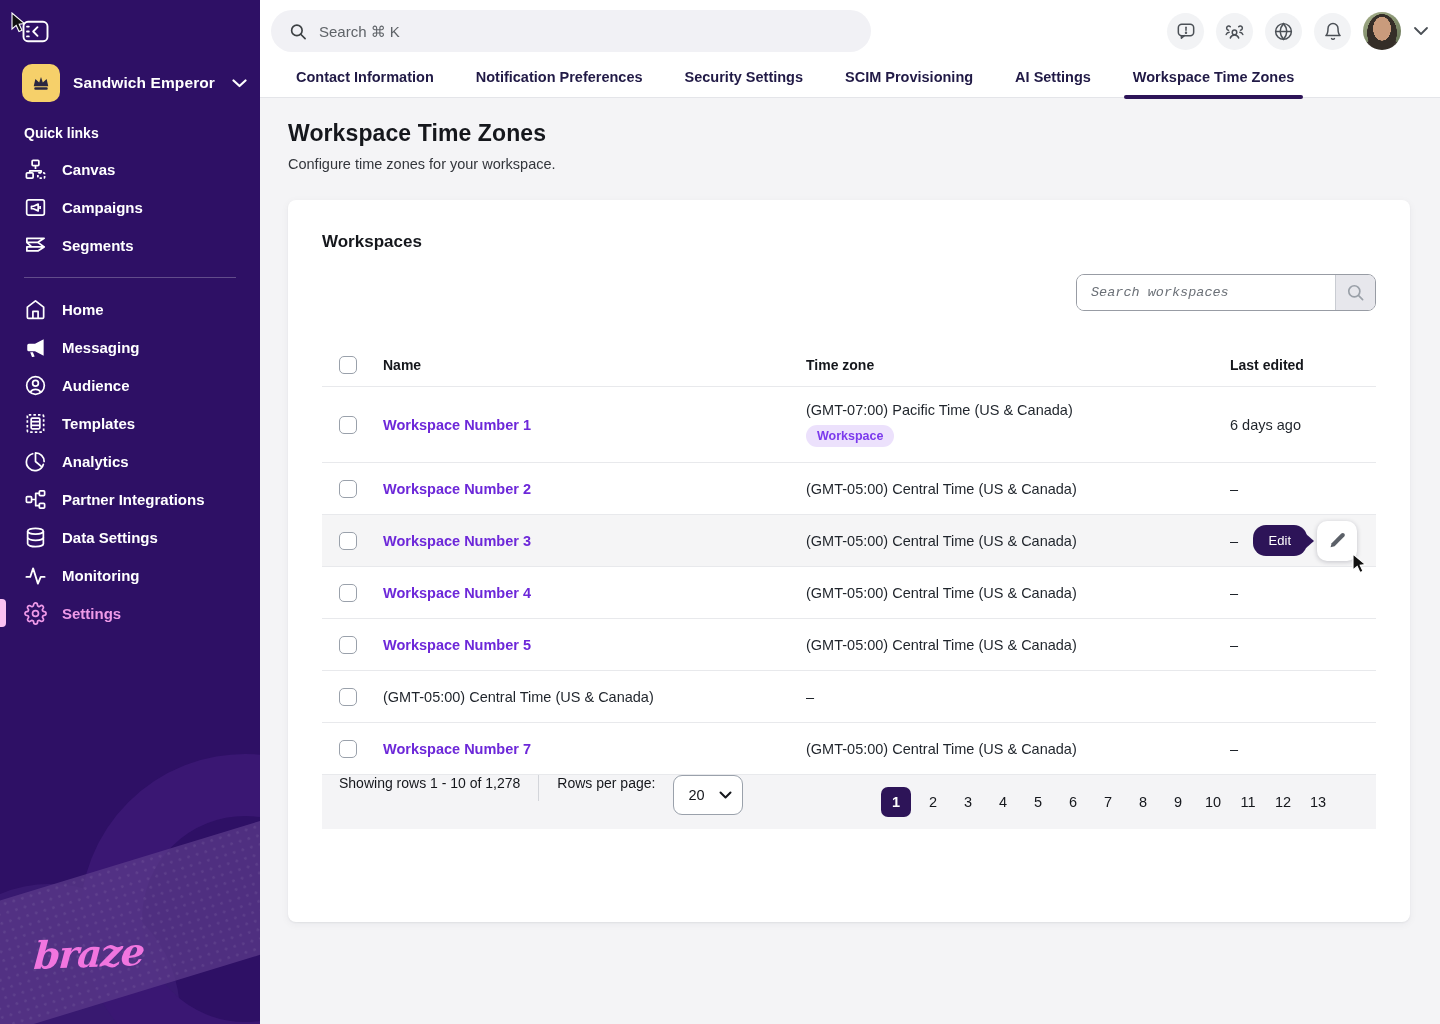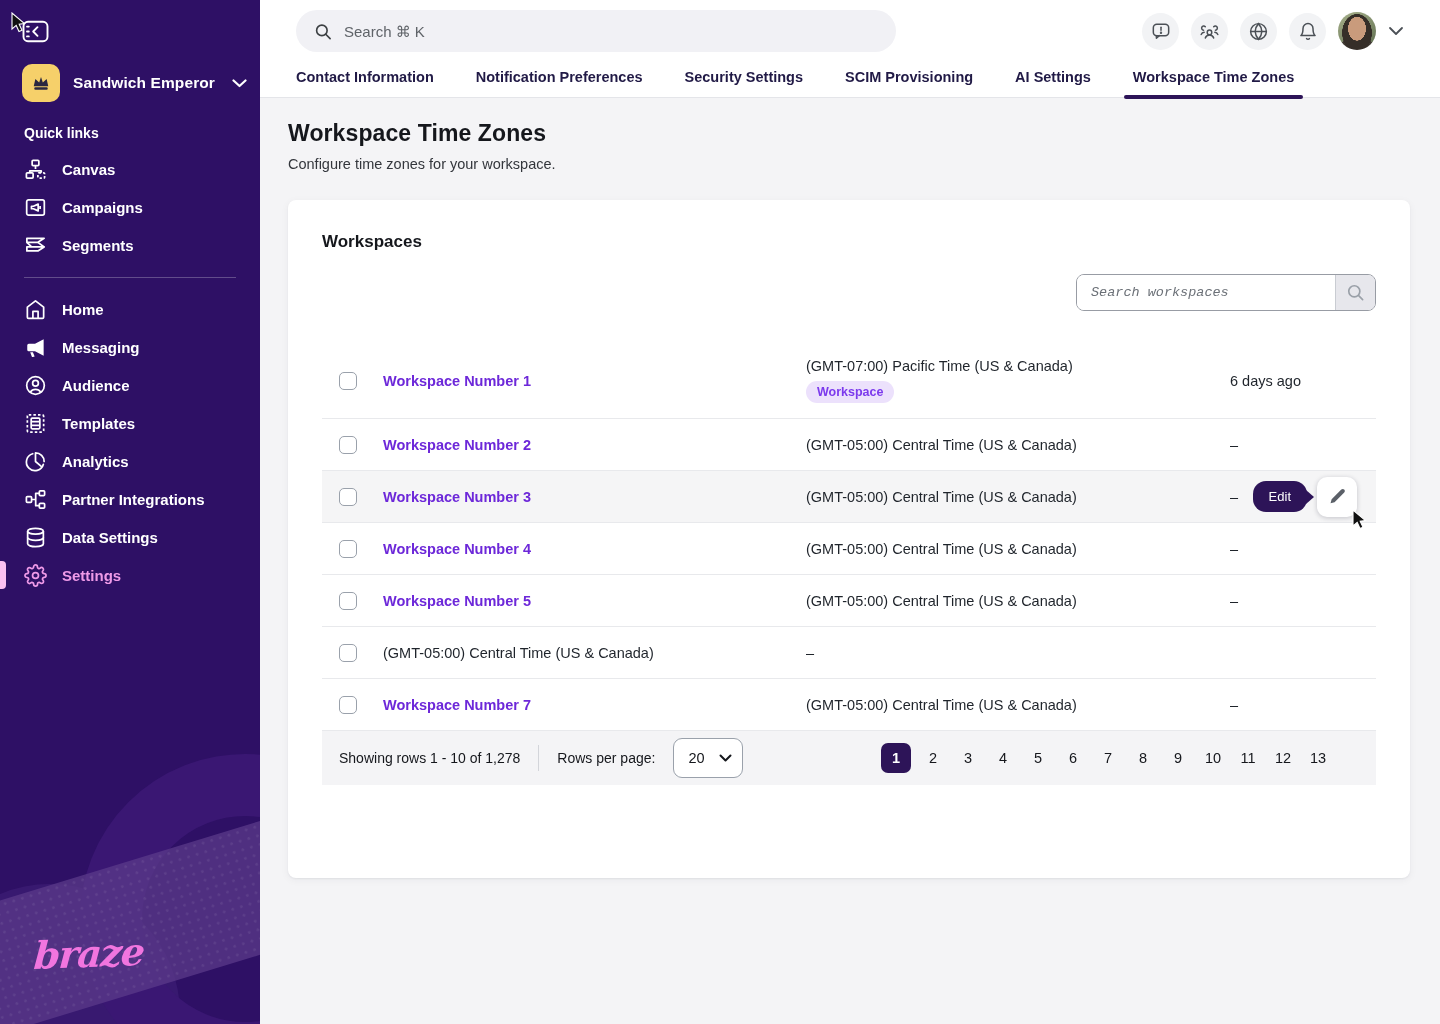--- a/index.html
+++ b/index.html
@@ -29,21 +29,21 @@
 
   .sb-deco { position:absolute; left:0; bottom:0; width:260px; height:330px; pointer-events:none; }
   .deco-ring { position:absolute; right:-150px; bottom:-60px; width:330px; height:330px; border-radius:50%; border:62px solid #3a1773; }
   .deco-band { position:absolute; left:-60px; bottom:40px; width:430px; height:128px; background:#5b3a8a; opacity:.75; transform:rotate(-17deg);
                background-image:radial-gradient(rgba(255,255,255,.10) 1px, transparent 1.6px); background-size:9px 9px; background-color:#5b3a8a; }
   .deco-blob { position:absolute; left:-80px; bottom:-120px; width:260px; height:260px; border-radius:50%; background:#41207a; opacity:.55; }
   .braze-logo { position:absolute; left:34px; bottom:48px; color:#f175df; font-size:38px; font-weight:700; font-style:italic; letter-spacing:-1.5px; transform:skew(-6deg) rotate(-2deg); font-family:"DejaVu Serif", serif; }
 
   
   .main { flex:1; display:flex; flex-direction:column; background:#f4f4f6; min-width:0; }
-  .topbar { height:62px; background:#fff; display:flex; align-items:center; padding:0 36px; gap:0; }
+  .topbar { height:62px; background:#fff; display:flex; align-items:center; padding:0 11px; gap:0; }
   .search-pill { display:flex; align-items:center; gap:12px; width:600px; height:42px; background:#f1f1f5; border-radius:21px; padding:0 18px; color:#5f6368; }
   .search-pill input { border:none; outline:none; background:transparent; font-size:15px; color:#3c4043; width:100%; font-family:"Liberation Sans", sans-serif; }
   .search-pill input::placeholder { color:#5f6368; }
   .topbar-right { margin-left:auto; display:flex; align-items:center; gap:12px; }
   .tb-iconbtn { width:37px; height:37px; border-radius:50%; background:#f2f3f5; display:flex; align-items:center; justify-content:center; color:#4b5056; cursor:pointer; }
   .avatar { width:38px; height:38px; border-radius:50%; cursor:pointer;
      background:
        radial-gradient(ellipse 9px 12px at 50% 44%, #c99b7c 0 98%, rgba(201,155,124,0) 100%),
        radial-gradient(ellipse 15px 19px at 50% 55%, #352e28 0 98%, rgba(53,46,40,0) 100%),
        radial-gradient(ellipse 17px 10px at 50% 92%, #403a32 0 98%, rgba(64,58,50,0) 100%),
@@ -78,21 +78,21 @@
   .tz { font-size:14.5px; color:#1f242b; }
   .badge { display:inline-block; margin-top:7px; background:#ece1fc; color:#7c3aed; font-size:12.5px; font-weight:700; padding:4px 11px; border-radius:11px; }
   .last-edited { font-size:14.5px; color:#1f242b; }
   .edit-wrap { position:absolute; right:19px; top:50%; transform:translateY(-50%); display:flex; align-items:center; gap:10px; }
   .edit-tooltip { position:relative; background:#2d1458; color:#fff; font-size:13px; font-weight:400; padding:8px 16px; border-radius:13px; }
   .edit-tooltip::after { content:""; position:absolute; right:-7px; top:50%; transform:translateY(-50%); border-top:7px solid transparent; border-bottom:7px solid transparent; border-left:8px solid #2d1458; }
   .edit-btn { width:40px; height:40px; background:#fff; border-radius:10px; box-shadow:0 1px 5px rgba(20,20,40,.22); display:flex; align-items:center; justify-content:center; color:#5b6068; cursor:pointer; }
   .cursor-edit { position:absolute; right:-12px; bottom:-14px; }
 
   
-  .tfooter { height:54px; background:#f4f4f6; display:flex; align-items:center; padding:0 24px 0 17px; gap:18px; }
+  .tfooter { height:54px; background:#f4f4f6; display:flex; padding:0 24px 0 17px; gap:18px; }
   .showing { font-size:14px; color:#15171c; }
   .vdiv { width:1px; height:26px; background:#d3d5da; }
   .rpp-label { font-size:14px; color:#15171c; }
   .rpp-select { display:flex; align-items:center; justify-content:space-between; width:70px; height:40px; background:#fff; border:1px solid #9aa1ab; border-radius:9px; padding:0 10px 0 14px; font-size:14.5px; color:#15171c; cursor:pointer; gap:6px; }
   .pager { margin-left:auto; display:flex; align-items:center; gap:9px; }
   .pg-chevron { color:#b9bec6; padding:0 6px; cursor:pointer; }
   .pg-chevron.next { color:#3c4047; }
   .pg-num { min-width:26px; height:30px; display:flex; align-items:center; justify-content:center; font-size:14.5px; color:#15171c; cursor:pointer; border-radius:7px; padding:0 3px; }
   .pg-num.active { background:#2d1458; color:#fff; font-weight:700; width:30px; }
 </style>
@@ -206,20 +206,26 @@
       <span>Partner Integrations</span>
     </div>
     <div class="sb-item">
       <svg class="sb-icon" viewBox="0 0 24 24" fill="none" stroke="currentColor" stroke-width="1.8">
         <ellipse cx="12" cy="5.4" rx="8.2" ry="3"></ellipse>
         <path d="M20.2 5.4 v13.2 c0 1.65-3.7 3-8.2 3 s-8.2-1.35-8.2-3 V5.4"></path>
         <path d="M20.2 12 c0 1.65-3.7 3-8.2 3 s-8.2-1.35-8.2-3"></path>
       </svg>
       <span>Data Settings</span>
     </div>
+    <div class="sb-item">
+      <svg class="sb-icon" viewBox="0 0 24 24" fill="none" stroke="currentColor" stroke-width="1.9" stroke-linecap="round" stroke-linejoin="round">
+        <polyline points="21.5 13.5 17.5 13.5 14.5 20.5 9.5 4.5 6.5 13.5 2.5 13.5"></polyline>
+      </svg>
+      <span>Monitoring</span>
+    </div>
     <div class="sb-item active">
       <svg class="sb-icon" viewBox="0 0 24 24" fill="none" stroke="currentColor" stroke-width="1.8" stroke-linecap="round" stroke-linejoin="round">
         <circle cx="12" cy="12" r="3.1"></circle>
         <path d="M19.4 15a1.65 1.65 0 0 0 .33 1.82l.06.06a2 2 0 0 1 0 2.83 2 2 0 0 1-2.83 0l-.06-.06a1.65 1.65 0 0 0-1.82-.33 1.65 1.65 0 0 0-1 1.51V21a2 2 0 0 1-2 2 2 2 0 0 1-2-2v-.09A1.65 1.65 0 0 0 9 19.4a1.65 1.65 0 0 0-1.82.33l-.06.06a2 2 0 0 1-2.83 0 2 2 0 0 1 0-2.83l.06-.06a1.65 1.65 0 0 0 .33-1.82 1.65 1.65 0 0 0-1.51-1H3a2 2 0 0 1-2-2 2 2 0 0 1 2-2h.09A1.65 1.65 0 0 0 4.6 9a1.65 1.65 0 0 0-.33-1.82l-.06-.06a2 2 0 0 1 0-2.83 2 2 0 0 1 2.83 0l.06.06a1.65 1.65 0 0 0 1.82.33H9a1.65 1.65 0 0 0 1-1.51V3a2 2 0 0 1 2-2 2 2 0 0 1 2 2v.09a1.65 1.65 0 0 0 1 1.51 1.65 1.65 0 0 0 1.82-.33l.06-.06a2 2 0 0 1 2.83 0 2 2 0 0 1 0 2.83l-.06.06a1.65 1.65 0 0 0-.33 1.82V9a1.65 1.65 0 0 0 1.51 1H21a2 2 0 0 1 2 2 2 2 0 0 1-2 2h-.09a1.65 1.65 0 0 0-1.51 1z"></path>
       </svg>
       <span>Settings</span>
     </div>
   </div>
 
   <div class="sb-deco">
@@ -299,20 +305,26 @@
           <div class="ws-search-btn">
             <svg width="19" height="19" viewBox="0 0 24 24" fill="none" stroke="currentColor" stroke-width="2.1" stroke-linecap="round">
               <circle cx="10.5" cy="10.5" r="7"></circle>
                 <line x1="16" y1="16" x2="21" y2="21"></line>
             </svg>
           </div>
         </div>
       </div>
 
       <div class="table">
+        <div class="trow thead">
+          <span class="cb"></span>
+          <span>Name</span>
+          <span>Time zone</span>
+          <span>Last edited</span>
+        </div>
 
         <div class="trow tall">
           <span class="cb"></span>
           <a class="ws-link">Workspace Number 1</a>
           <div>
             <div class="tz">(GMT-07:00) Pacific Time (US &amp; Canada)</div>
             <span class="badge">Workspace</span>
           </div>
           <span class="last-edited">6 days ago</span>
         </div>

